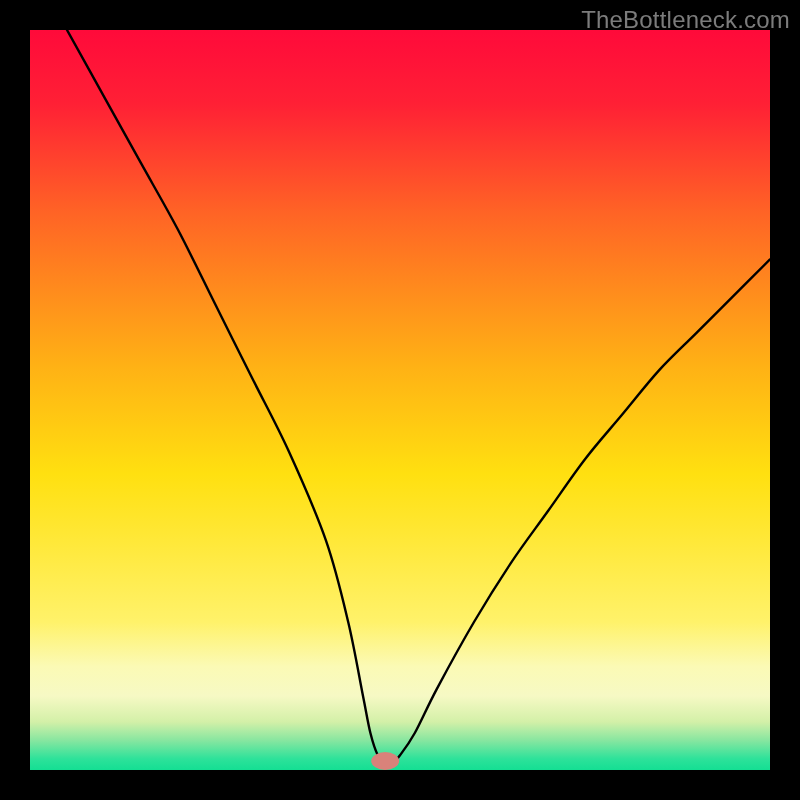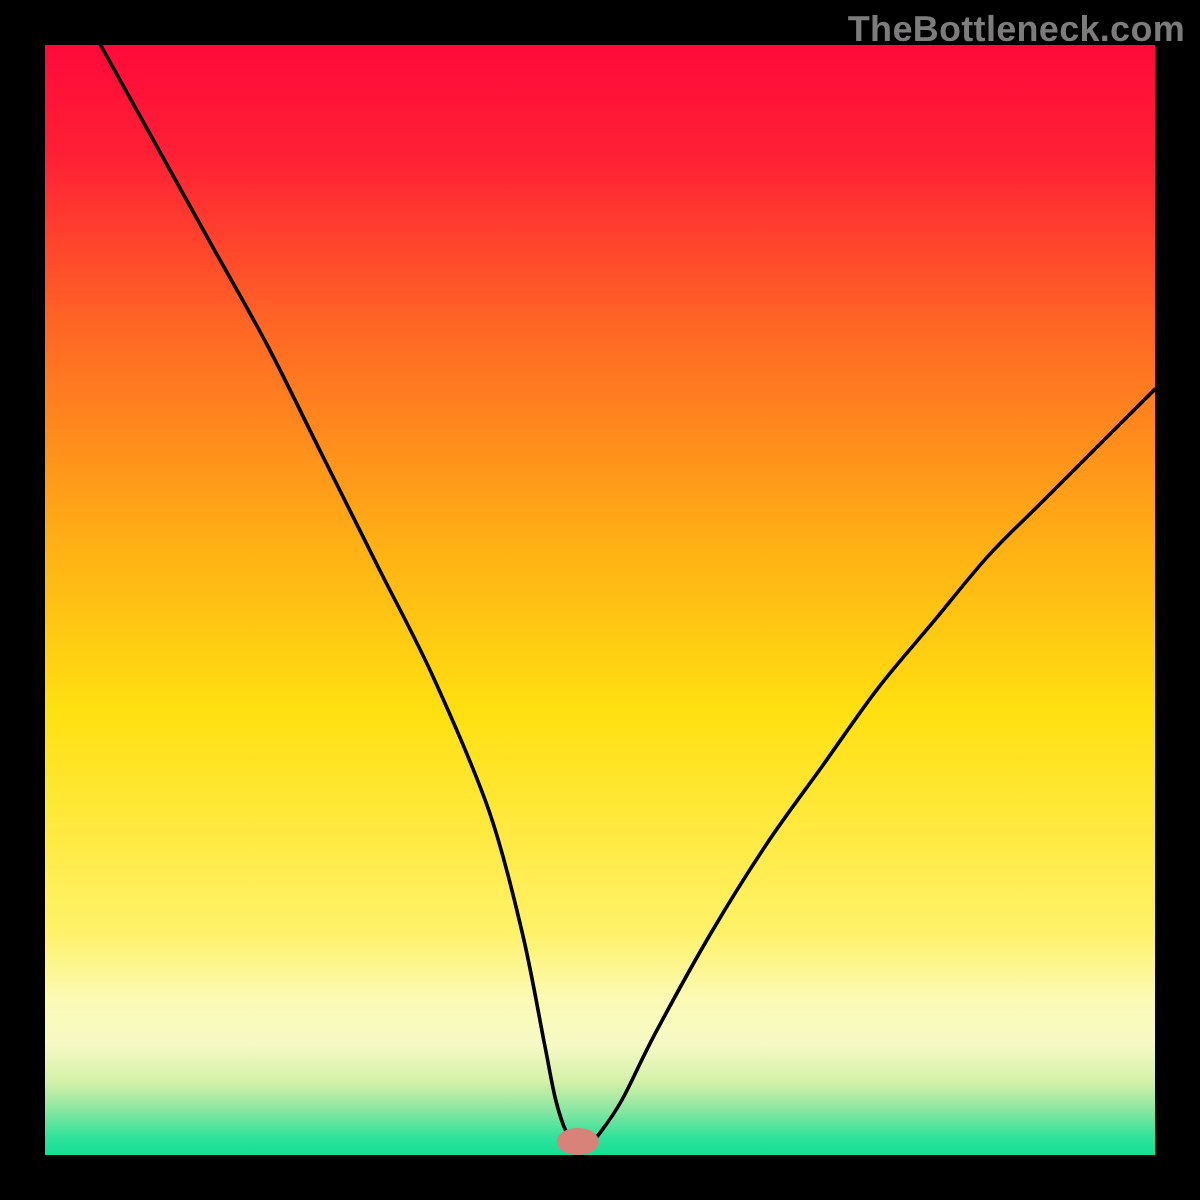--- a/index.html
+++ b/index.html
@@ -40,21 +40,21 @@
     left: 0;
     width: 100%;
     height: 100%;
   }
   .watermark {
     position: absolute;
     top: 6px;
     right: 10px;
     color: #7c7c7c;
     font-size: 24px;
-    font-weight: 700;
+    font-weight: 400;
     letter-spacing: 0.2px;
     user-select: none;
   }
 </style>
 </head>
 <body>
 
 <div class="frame">
 
   <div class="plot-area">

